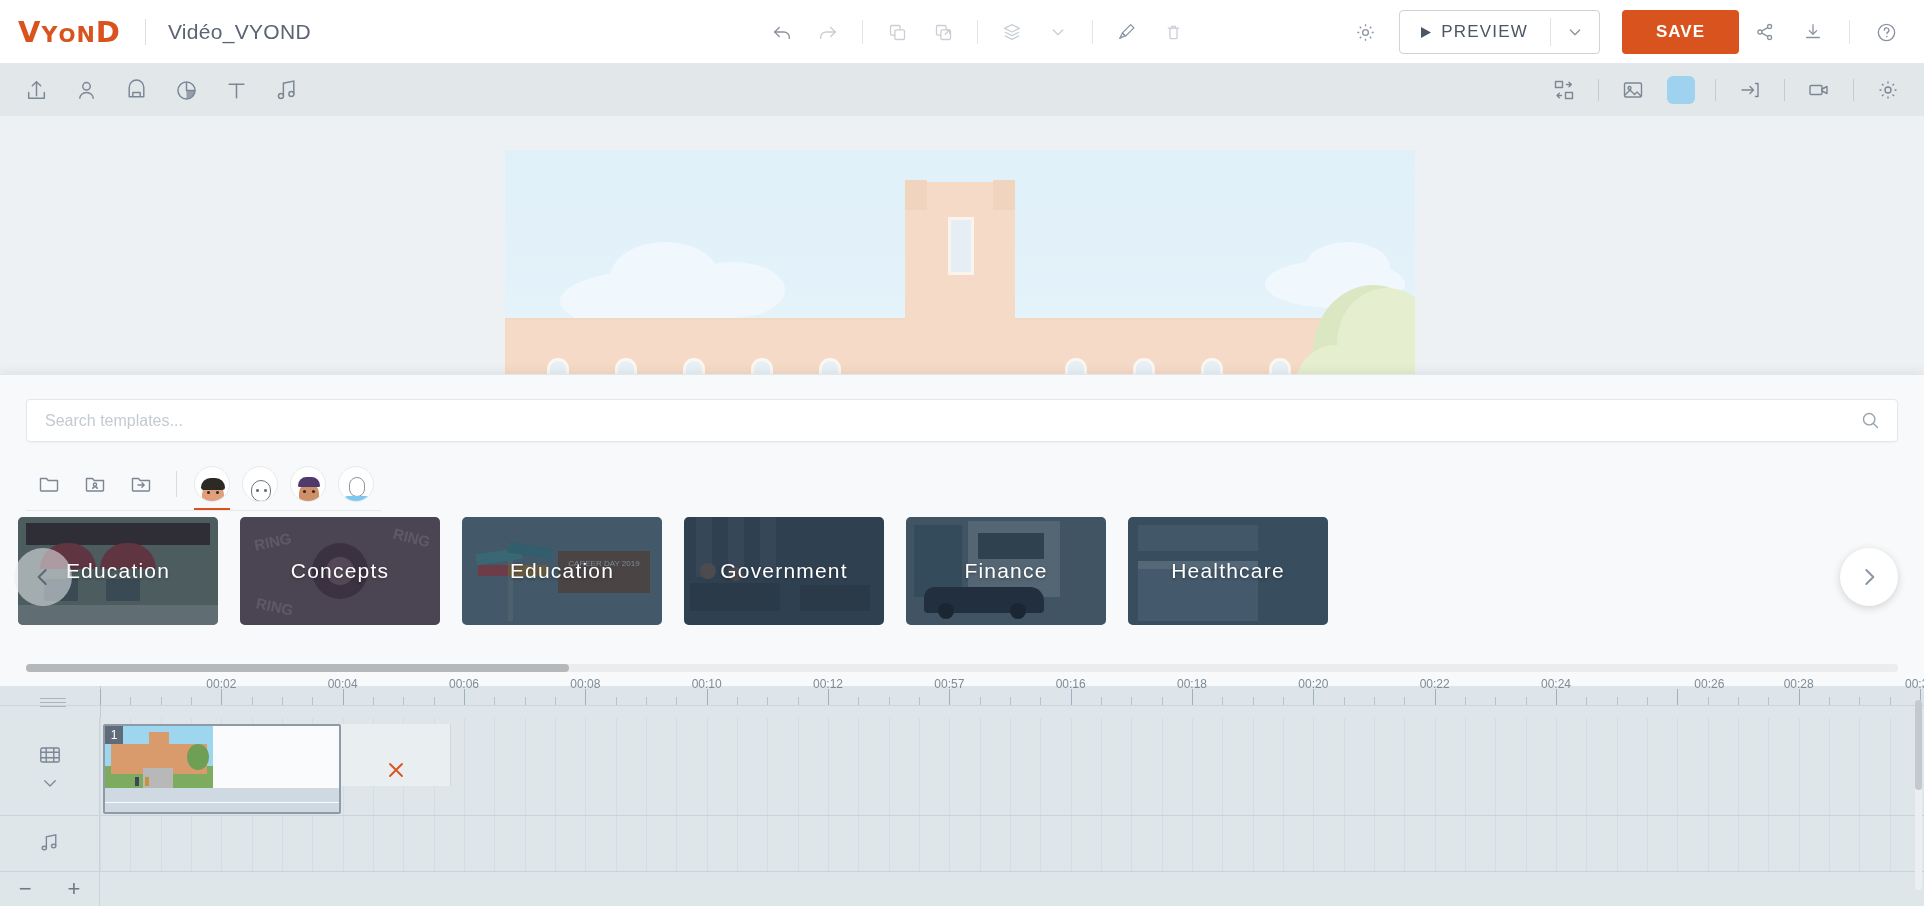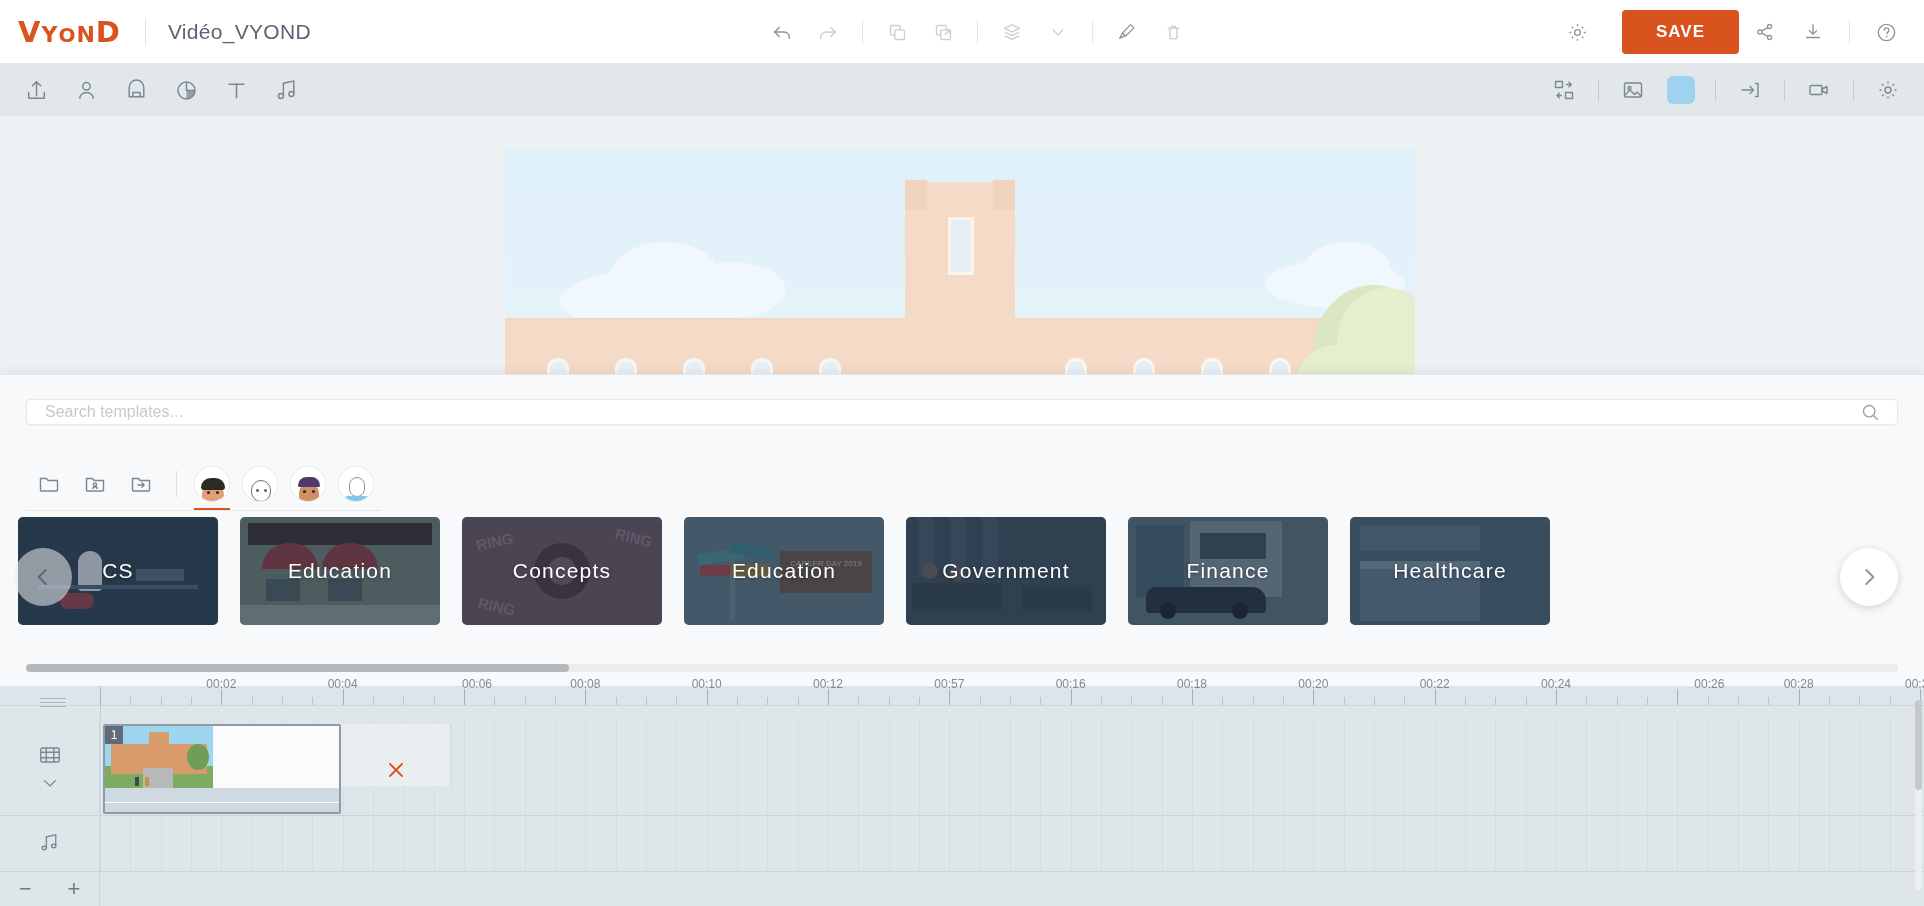--- a/index.html
+++ b/index.html
@@ -83,21 +83,21 @@
   .tree-d { position:absolute; border-radius:50%; background:#bcd391; }
   .stage-fade { position:absolute; inset:0; background:rgba(255,255,255,0.45); }
 
   
   .tpl-panel {
     position:absolute; top:374px; left:0; width:1924px; height:312px;
     background:#f7f9fa; border-top:1px solid #e3e7ea; box-shadow: 0 -3px 10px rgba(0,0,0,.06);
   }
   .search-wrap { position:absolute; top:24px; left:26px; width:1872px; height:42px; }
   .search-box {
-    width:100%; height:26px; background:#fff; border:1px solid #e4e8eb; border-radius:4px;
+    width:100%; height:43px; background:#fff; border:1px solid #e4e8eb; border-radius:4px;
     display:flex; align-items:center; box-shadow: 0 1px 2px rgba(0,0,0,.04);
   }
   .search-box input {
     flex:1; border:none; outline:none; background:transparent; font-size:16px;
     color:#6b7580; padding: 0 18px; font-family:"Liberation Sans", sans-serif;
   }
   .search-box input::placeholder { color:#c4cad1; }
   .search-ico { padding: 0 16px; color:#9aa3ac; display:flex; align-items:center; }
 
   .tab-row { position:absolute; top: 82px; left: 26px; height:54px; display:flex; align-items:center; }
@@ -242,20 +242,34 @@
           </svg>
       </div>
     </div>
 
     <div class="hdr-right">
       <div class="ico-btn">
         <svg width="23" height="23" viewBox="0 0 24 24" fill="none" stroke="currentColor" stroke-width="1.4">
             <circle cx="12" cy="12" r="3"></circle>
             <path d="M12 3.5v2M12 18.5v2M3.5 12h2M18.5 12h2M6 6l1.5 1.5M16.5 16.5L18 18M18 6l-1.5 1.5M7.5 16.5L6 18"></path>
           </svg>
+      </div>
+      <div class="preview-btn">
+        <div class="pv-main">
+          <svg width="12" height="13" viewBox="0 0 12 13" fill="currentColor">
+              <path d="M1 1l10 5.5L1 12z"></path>
+            </svg>
+          <span>PREVIEW</span>
+        </div>
+        <div class="pv-div"></div>
+        <div class="pv-caret">
+          <svg width="16" height="16" viewBox="0 0 24 24" fill="none" stroke="currentColor" stroke-width="2" stroke-linecap="round" stroke-linejoin="round">
+              <path d="M5 9l7 7 7-7"></path>
+            </svg>
+        </div>
       </div>
       <div class="save-btn">SAVE</div>
       <div class="ico-btn">
         <svg width="22" height="22" viewBox="0 0 24 24" fill="none" stroke="currentColor" stroke-width="1.4">
             <circle cx="17" cy="6" r="2.2"></circle>
             <circle cx="6.5" cy="12" r="2.2"></circle>
             <circle cx="17" cy="18" r="2.2"></circle>
             <path d="M8.5 10.8L15 7.2M8.5 13.2L15 16.8"></path>
           </svg>
       </div>
@@ -459,29 +473,20 @@
           <div style="position:absolute;left:10px;top:10px;width:16px;height:20px;border:1.5px solid #8d949b;border-radius:8px;background:#fff;"></div>
           <div style="position:absolute;left:5px;top:29px;width:26px;height:8px;background:#7ec8ef;border-radius:4px;"></div>
         </div>
       </div>
       <div class="tab-underline"></div>
     </div>
 
     <div class="cards-area">
       <div class="cards">
 
-        <div class="card">
-          <div style="position:absolute;inset:0;background:#2c4050;"></div>
-          <div style="position:absolute;left:60px;top:34px;width:24px;height:40px;background:#dfe4e8;border-radius:12px 12px 4px 4px;"></div>
-          <div style="position:absolute;left:20px;top:68px;width:160px;height:4px;background:#4e6375;"></div>
-          <div style="position:absolute;left:118px;top:52px;width:48px;height:12px;background:#55697a;"></div>
-          <div style="position:absolute;left:42px;top:76px;width:34px;height:16px;background:#9c3f49;border-radius:8px;"></div>
-          <div class="card-dim"></div>
-          <div class="card-label">CS</div>
-        </div>
 
         <div class="card">
           <div style="position:absolute;inset:0;background:#6d7c74;"></div>
           <div style="position:absolute;left:8px;top:6px;right:8px;height:22px;background:#3c2b2b;"></div>
           <div style="position:absolute;left:22px;top:26px;width:56px;height:26px;background:#8d3a43;border-radius:28px 28px 0 0;"></div>
           <div style="position:absolute;left:82px;top:26px;width:56px;height:26px;background:#8d3a43;border-radius:28px 28px 0 0;"></div>
           <div style="position:absolute;left:0;bottom:0;width:200px;height:20px;background:#8f9a96;"></div>
           <div style="position:absolute;left:26px;top:62px;width:34px;height:22px;background:#4f5d63;"></div>
           <div style="position:absolute;left:88px;top:62px;width:34px;height:22px;background:#4f5d63;"></div>
           <div class="card-dim"></div>
@@ -632,21 +637,21 @@
         <div class="tick minor" style="left: 1707.67px;"></div>
         <div class="tick minor" style="left: 1738px;"></div>
         <div class="tick minor" style="left: 1768.33px;"></div>
         <div class="tick major" style="left: 1798.67px;"></div>
         <div class="tick minor" style="left: 1829px;"></div>
         <div class="tick minor" style="left: 1859.33px;"></div>
         <div class="tick minor" style="left: 1889.67px;"></div>
         <div class="tick major" style="left: 1920px;"></div>
         <div class="tick-lbl" style="left: 221.333px;">00:02</div>
         <div class="tick-lbl" style="left: 342.667px;">00:04</div>
-        <div class="tick-lbl" style="left: 477px;">00:06</div>
+        <div class="tick-lbl" style="left: 464px;">00:06</div>
         <div class="tick-lbl" style="left: 585.333px;">00:08</div>
         <div class="tick-lbl" style="left: 706.667px;">00:10</div>
         <div class="tick-lbl" style="left: 828px;">00:12</div>
         <div class="tick-lbl" style="left: 949.333px;">00:57</div>
         <div class="tick-lbl" style="left: 1070.67px;">00:16</div>
         <div class="tick-lbl" style="left: 1192px;">00:18</div>
         <div class="tick-lbl" style="left: 1313.33px;">00:20</div>
         <div class="tick-lbl" style="left: 1434.67px;">00:22</div>
         <div class="tick-lbl" style="left: 1556px;">00:24</div>
         <div class="tick-lbl" style="left: 1677.33px; margin-left: 32px;">00:26</div>

